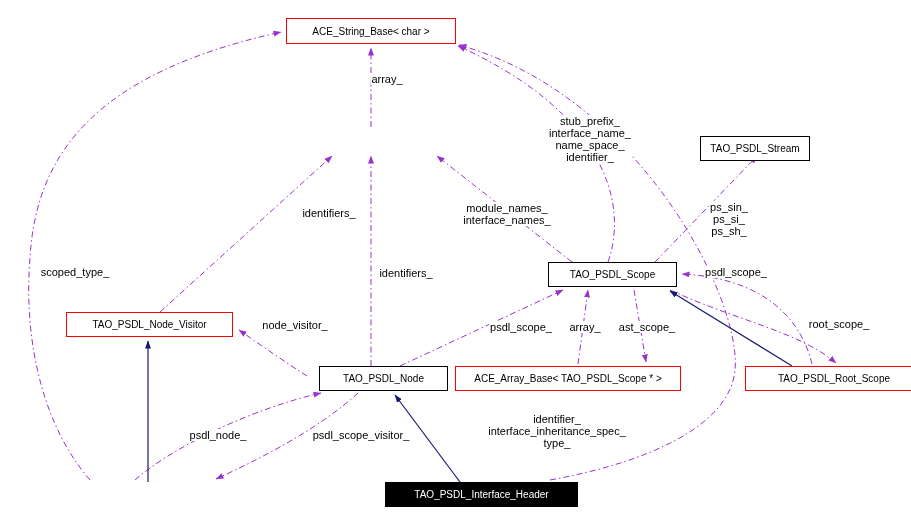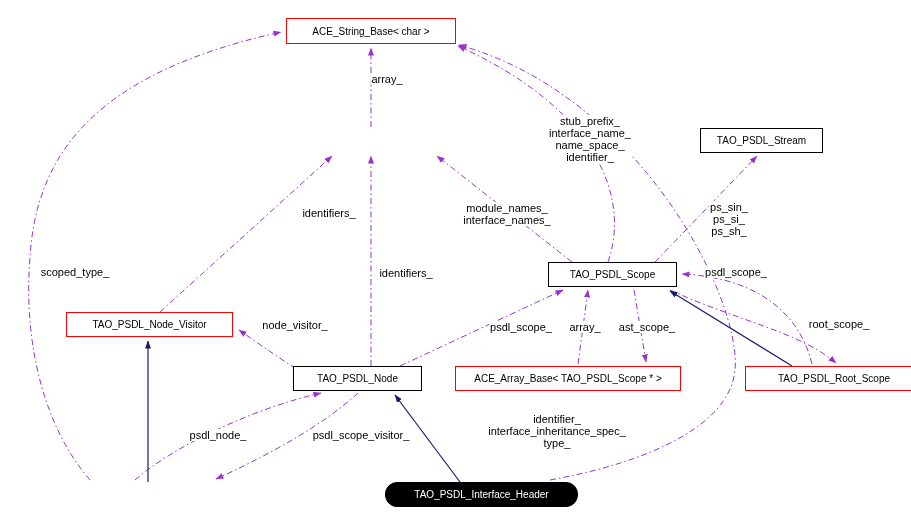--- a/index.html
+++ b/index.html
@@ -10,21 +10,21 @@
   #edge-layer{position:absolute;left:0;top:0;}
   path.usage{stroke:#9a32cd;fill:none;stroke-width:1;stroke-dasharray:6 3 1.5 3;}
   path.inherit{stroke:#191970;fill:none;stroke-width:1.2;}
   .node{
     position:absolute;box-sizing:border-box;height:25px;
     border:1px solid #000;background:#fff;
     display:flex;align-items:center;justify-content:center;
     font-size:10px;white-space:nowrap;padding:0 4px;cursor:pointer;
   }
   .node.red{border-color:#f00;}
-  .node.subject{background:#000;color:#fff;border-color:#000;cursor:default;border-radius:12px;}
+  .node.subject{background:#000;color:#fff;border-color:#000;cursor:default;}
   .elabel{
     position:absolute;transform:translate(-50%,-50%);
     font-size:11px;line-height:1.1;text-align:center;
     white-space:pre-line;background:#fff;padding:0 1px;
   }
 </style>
 </head>
 <body>
 
 <div id="canvas">
@@ -80,21 +80,21 @@
   <div class="elabel" style="left:585px;top:327px">array_</div>
   <div class="elabel" style="left:647px;top:327px">ast_scope_</div>
   <div class="elabel" style="left:839px;top:324px">root_scope_</div>
   <div class="elabel" style="left:218px;top:435px">psdl_node_</div>
   <div class="elabel" style="left:361px;top:435px">psdl_scope_visitor_</div>
   <div class="elabel" style="left:557px;top:431px">identifier_
 interface_inheritance_spec_
 type_</div>
 
   <div class="node red" style="left:286px;top:18px;width:170px;height:26px">ACE_String_Base&lt; char &gt;</div>
-  <div class="node" style="left:700px;top:128px;width:123px">TAO_PSDL_Stream</div>
+  <div class="node" style="left:700px;top:136px;width:110px">TAO_PSDL_Stream</div>
   <div class="node" style="left:548px;top:262px;width:129px">TAO_PSDL_Scope</div>
   <div class="node red" style="left:66px;top:312px;width:167px">TAO_PSDL_Node_Visitor</div>
-  <div class="node" style="left:293px;top:366px;width:129px">TAO_PSDL_Node</div>
+  <div class="node" style="left:319px;top:366px;width:129px">TAO_PSDL_Node</div>
   <div class="node red" style="left:455px;top:366px;width:226px">ACE_Array_Base&lt; TAO_PSDL_Scope * &gt;</div>
   <div class="node red" style="left:745px;top:366px;width:178px">TAO_PSDL_Root_Scope</div>
   <div class="node subject" style="left:385px;top:482px;width:193px">TAO_PSDL_Interface_Header</div>
 
 </div>
 
 </body></html>

